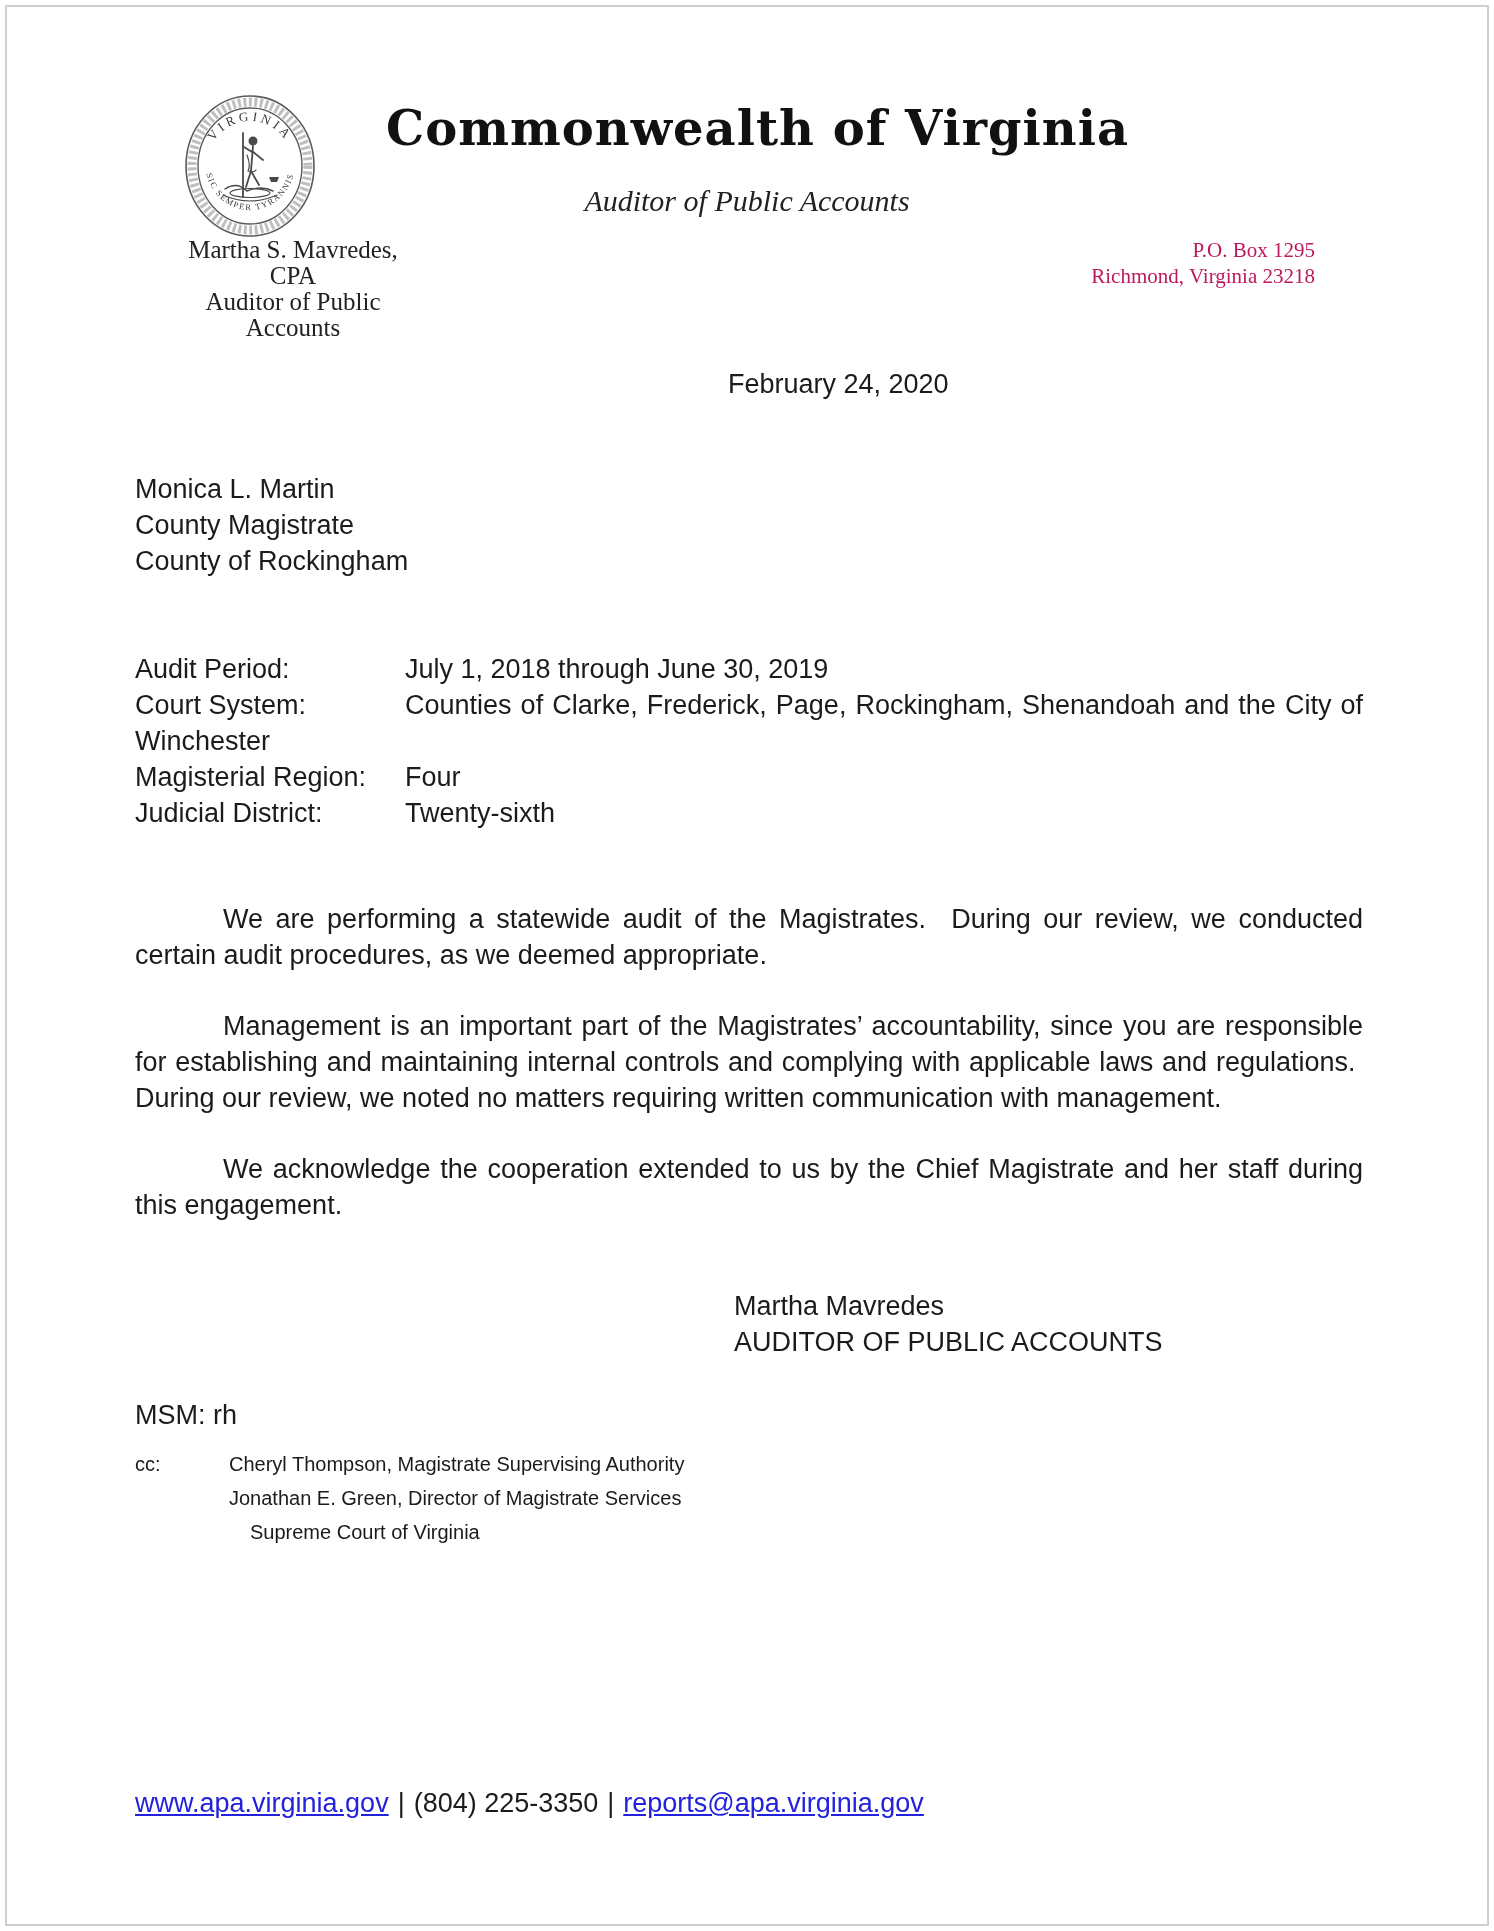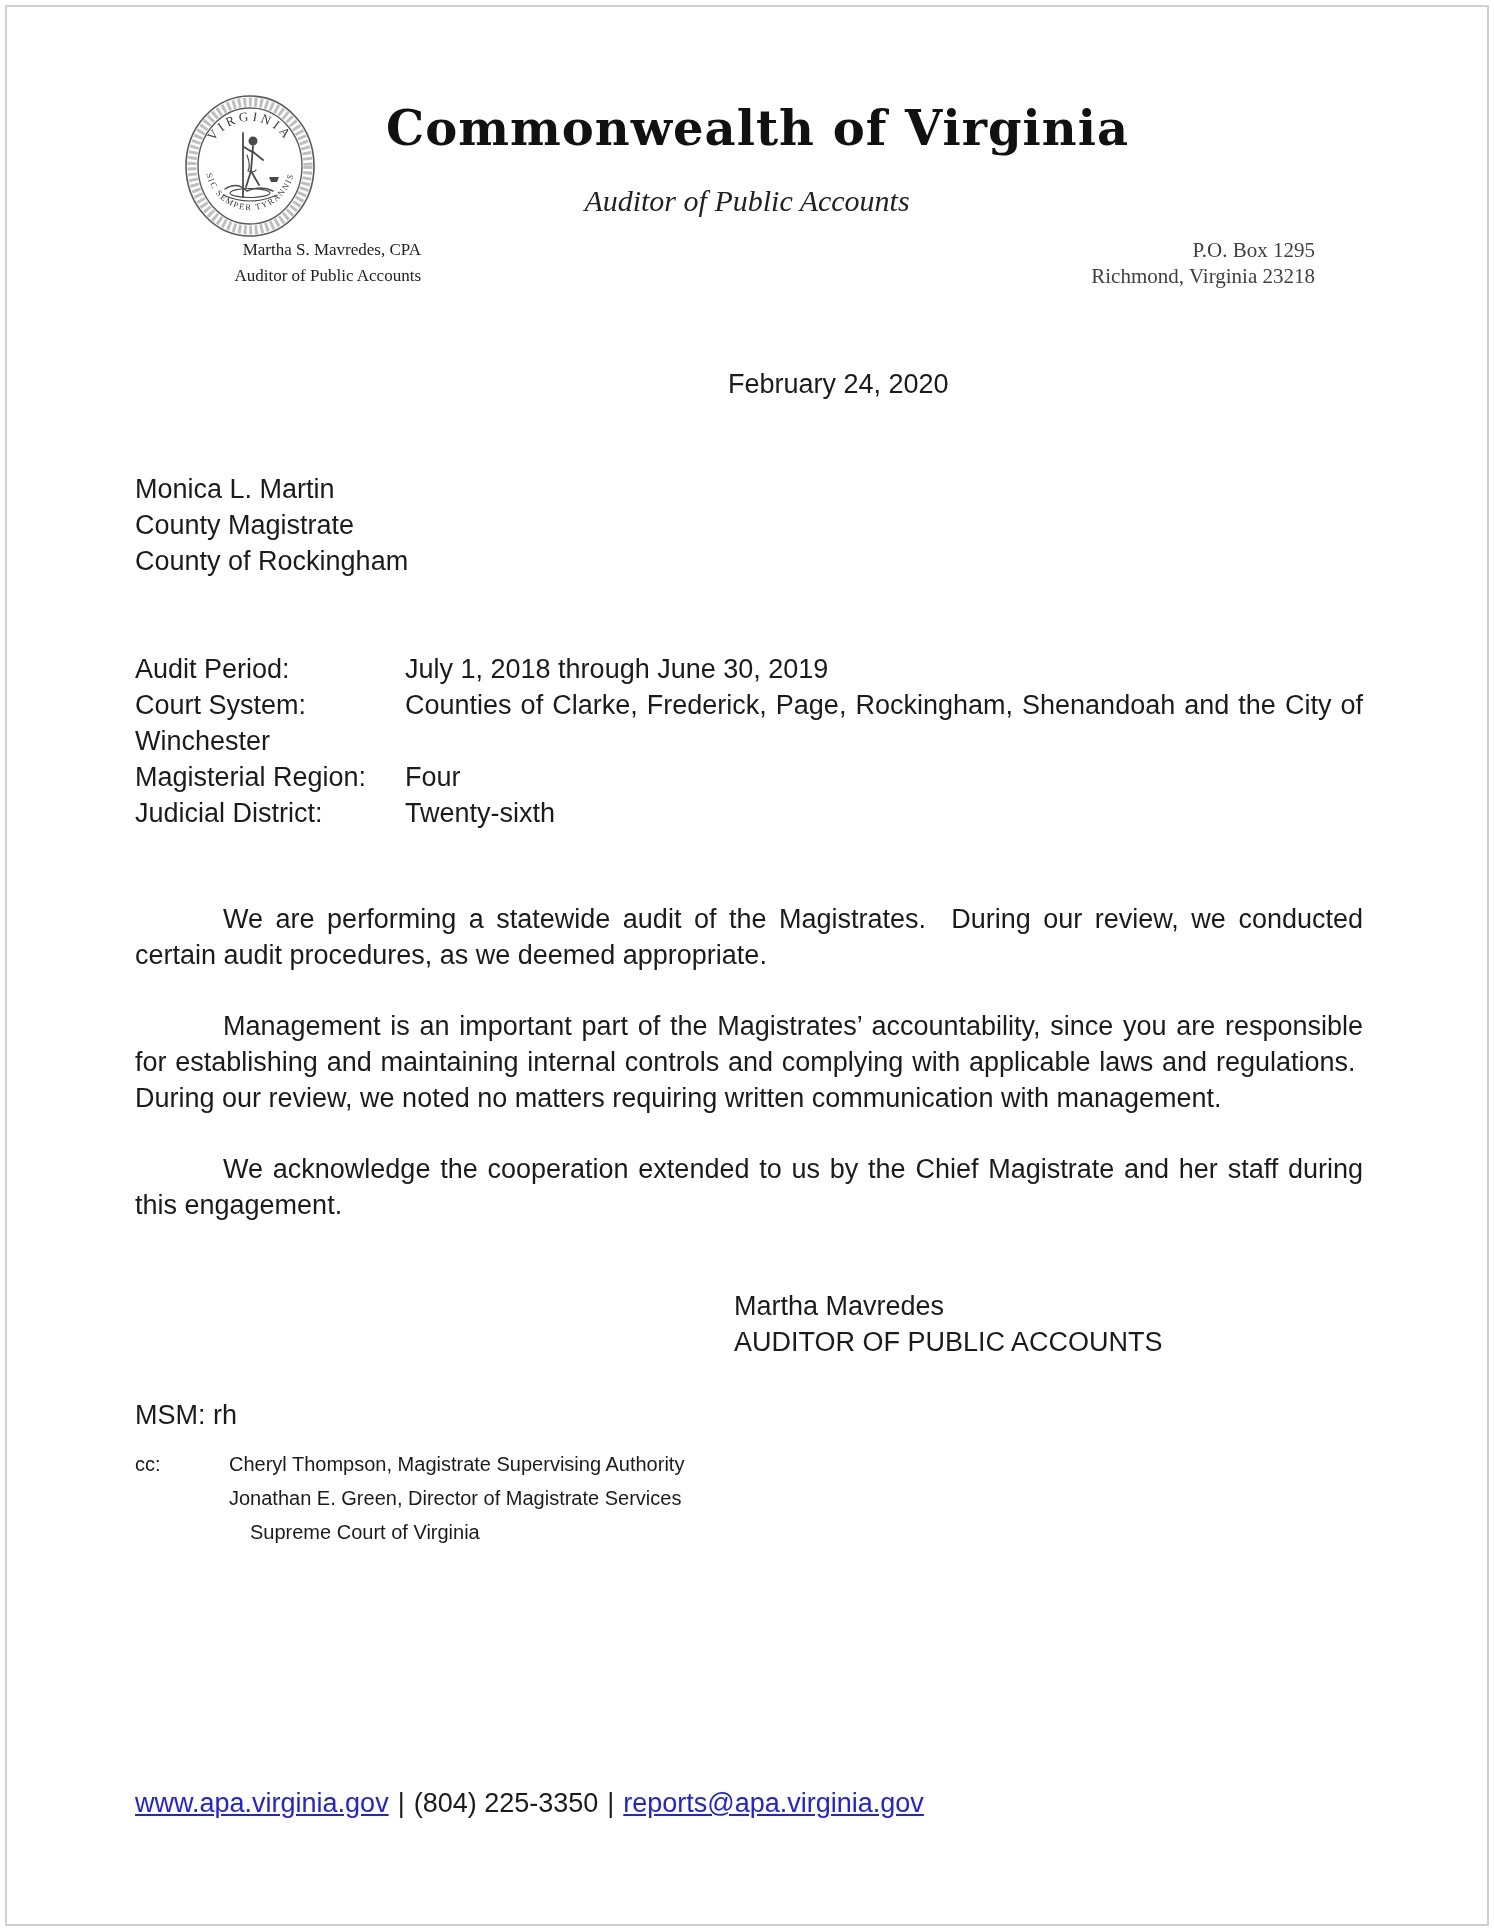--- a/index.html
+++ b/index.html
@@ -5,22 +5,22 @@
   html,body{margin:0;padding:0;background:#ffffff;}
   body{width:1494px;height:1931px;position:relative;font-family:"Liberation Sans",sans-serif;color:#1b1b1b;overflow:hidden;}
   .page{position:absolute;left:5px;top:5px;right:5px;bottom:5px;border:2px solid #cfcfcf;background:#ffffff;}
   .abs{position:absolute;}
   .serif{font-family:"Liberation Serif",serif;}
   .body-text{font-size:27px;line-height:36px;}
 
   .seal{left:176px;top:86px;width:134px;height:146px;}
   .masthead-title{left:0;right:0;top:93px;text-align:center;font-family:"DejaVu Serif",serif;font-weight:bold;font-size:48px;letter-spacing:1px;color:#111;padding-left:21px;}
   .masthead-subtitle{left:0;right:0;top:177px;text-align:center;font-family:"Liberation Serif",serif;font-style:italic;font-size:30px;color:#222;}
-  .lh-left{left:158px;top:230px;width:256px;text-align:right;font-size:17px;line-height:26px;color:#222;}
-  .lh-right{right:172px;top:230px;text-align:right;font-size:21px;line-height:26px;color:#404040;}
+  .lh-left{left:158px;top:230px;width:256px;text-align:center;font-size:25px;line-height:26px;color:#222;}
+  .lh-right{right:172px;top:230px;text-align:right;font-size:21px;line-height:26px;color:#be185d;}
 
   .date-line{left:721px;top:359px;}
   .recipient{left:128px;top:464px;}
   .details{left:128px;top:644px;width:1228px;}
   .detail-row{display:flex;}
   .detail-label{width:270px;flex:0 0 270px;}
   .detail-value-justify{flex:1 1 auto;text-align:justify;text-align-last:justify;white-space:nowrap;}
   .para{left:128px;width:1228px;margin:0;text-align:justify;text-justify:inter-word;text-indent:88px;}
   .p1{top:894px;}
   .p2{top:1001px;}

